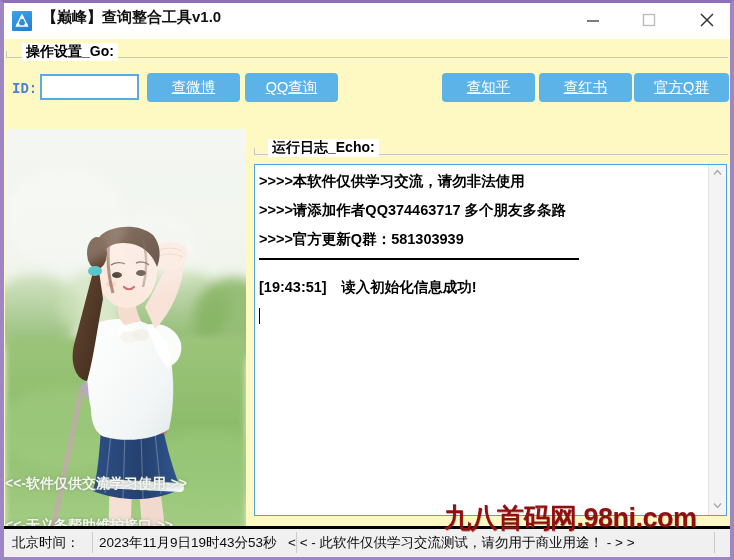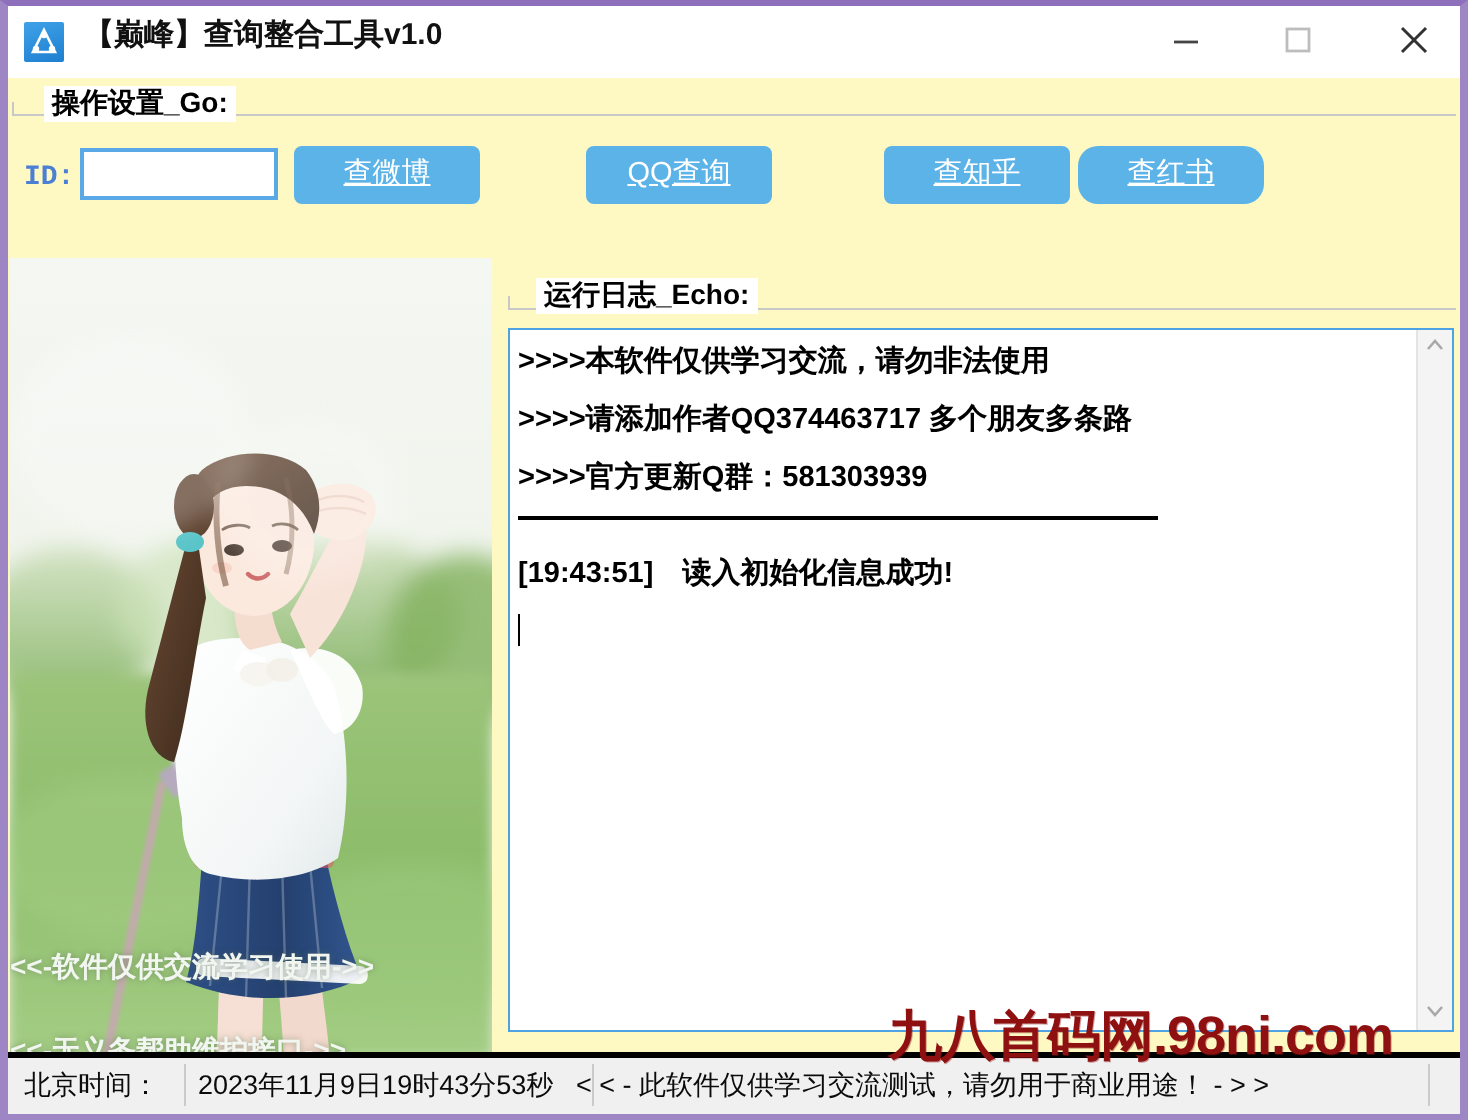--- a/index.html
+++ b/index.html
@@ -141,24 +141,24 @@
     color: #ffffff;
     font-size: 14.5px;
     font-family: "Liberation Sans", "DejaVu Sans", sans-serif;
     text-decoration: underline;
     cursor: default;
     padding: 0;
     line-height: 29px;
     white-space: nowrap;
   }
   #act-0 { left: 143px; width: 93px; }
-  #act-1 { left: 241px; width: 93px; margin-left: 48px; }
+  #act-1 { left: 241px; width: 93px; }
   #act-2 { left: 340px; width: 93px; }
   #act-3 { left: 438px; width: 93px; }
-  #act-4 { left: 535px; width: 93px; border-radius: 10px; }
+  #act-4 { left: 535px; width: 93px; }
   #act-5 { left: 630px; width: 95px; }
 
   
   #picture-panel {
     position: absolute;
     left: 1px;
     top: 126px;
     width: 241px;
     height: 400px;
     overflow: hidden;
@@ -365,20 +365,21 @@
   <div id="group-settings-tickleft"></div>
   <div id="group-settings-label">操作设置_Go:</div>
 
   <div id="id-label">ID:</div>
   <input id="id-input" type="text" placeholder="" style="">
 
   <button class="action-btn" id="act-0">查微博</button>
   <button class="action-btn" id="act-1">QQ查询</button>
   <button class="action-btn" id="act-3">查知乎</button>
   <button class="action-btn" id="act-4">查红书</button>
+  <button class="action-btn" id="act-5">官方Q群</button>
 
   <div id="picture-panel">
     <svg id="picture-art" width="241" height="400" viewBox="0 0 241 400">
       <defs>
         <linearGradient id="skyg" x1="0" y1="0" x2="0" y2="1">
           <stop offset="0%" stop-color="#f4f7f2"></stop>
           <stop offset="55%" stop-color="#eef3ea"></stop>
           <stop offset="100%" stop-color="#dbe7cf"></stop>
         </linearGradient>
         <linearGradient id="grassg" x1="0" y1="0" x2="0" y2="1">

